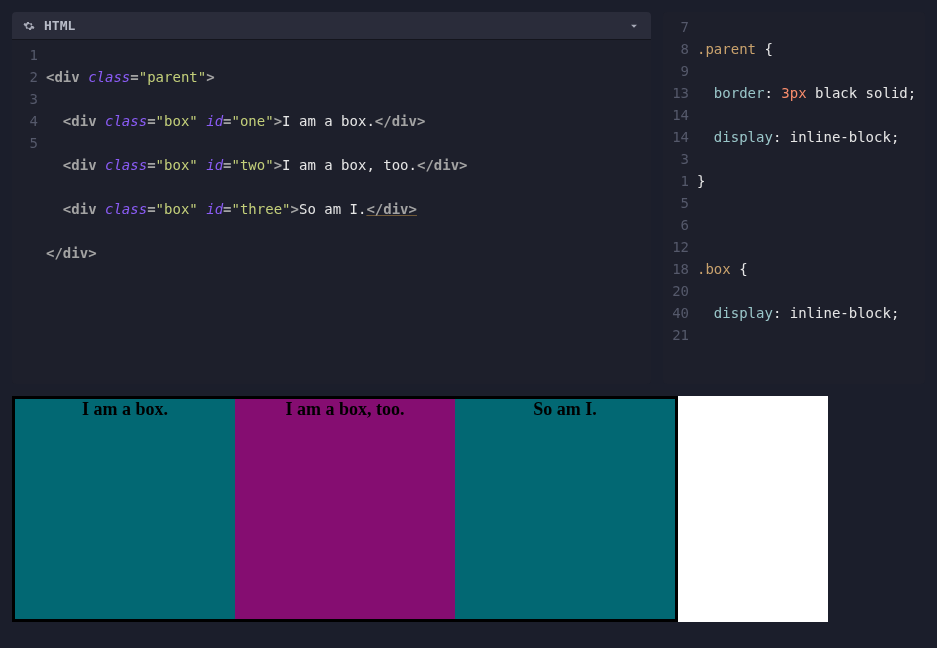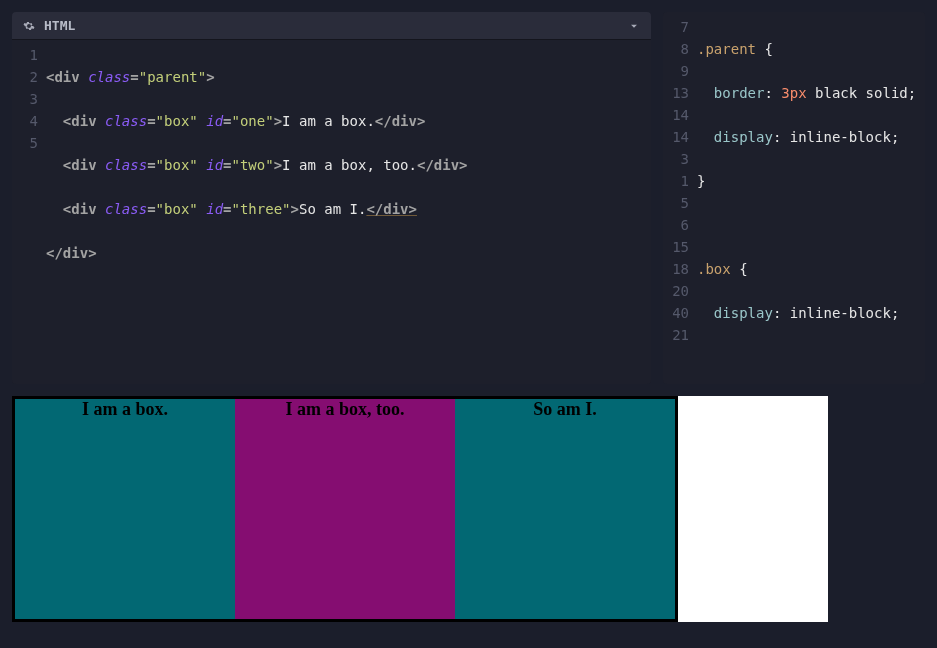--- a/index.html
+++ b/index.html
@@ -149,21 +149,21 @@
         <div class="fold">7</div>
         <div>8</div>
         <div>9</div>
         <div>13</div>
         <div>14</div>
         <div class="fold">14</div>
         <div>3</div>
         <div>1</div>
         <div>5</div>
         <div>6</div>
-        <div>15</div>
+        <div>12</div>
         <div>18</div>
         <div class="fold">20</div>
         <div>40</div>
         <div>21</div>
       </div>
       <div class="code">
 <div><span class="sel">.parent </span><span class="text">{</span></div>
 <div>  <span class="prop">border</span><span class="text">: </span><span class="num">3px</span><span class="val"> black solid</span><span class="text">;</span></div>
 <div>  <span class="prop">display</span><span class="text">: </span><span class="val">inline-block</span><span class="text">;</span></div>
 <div><span class="text">}</span></div>

